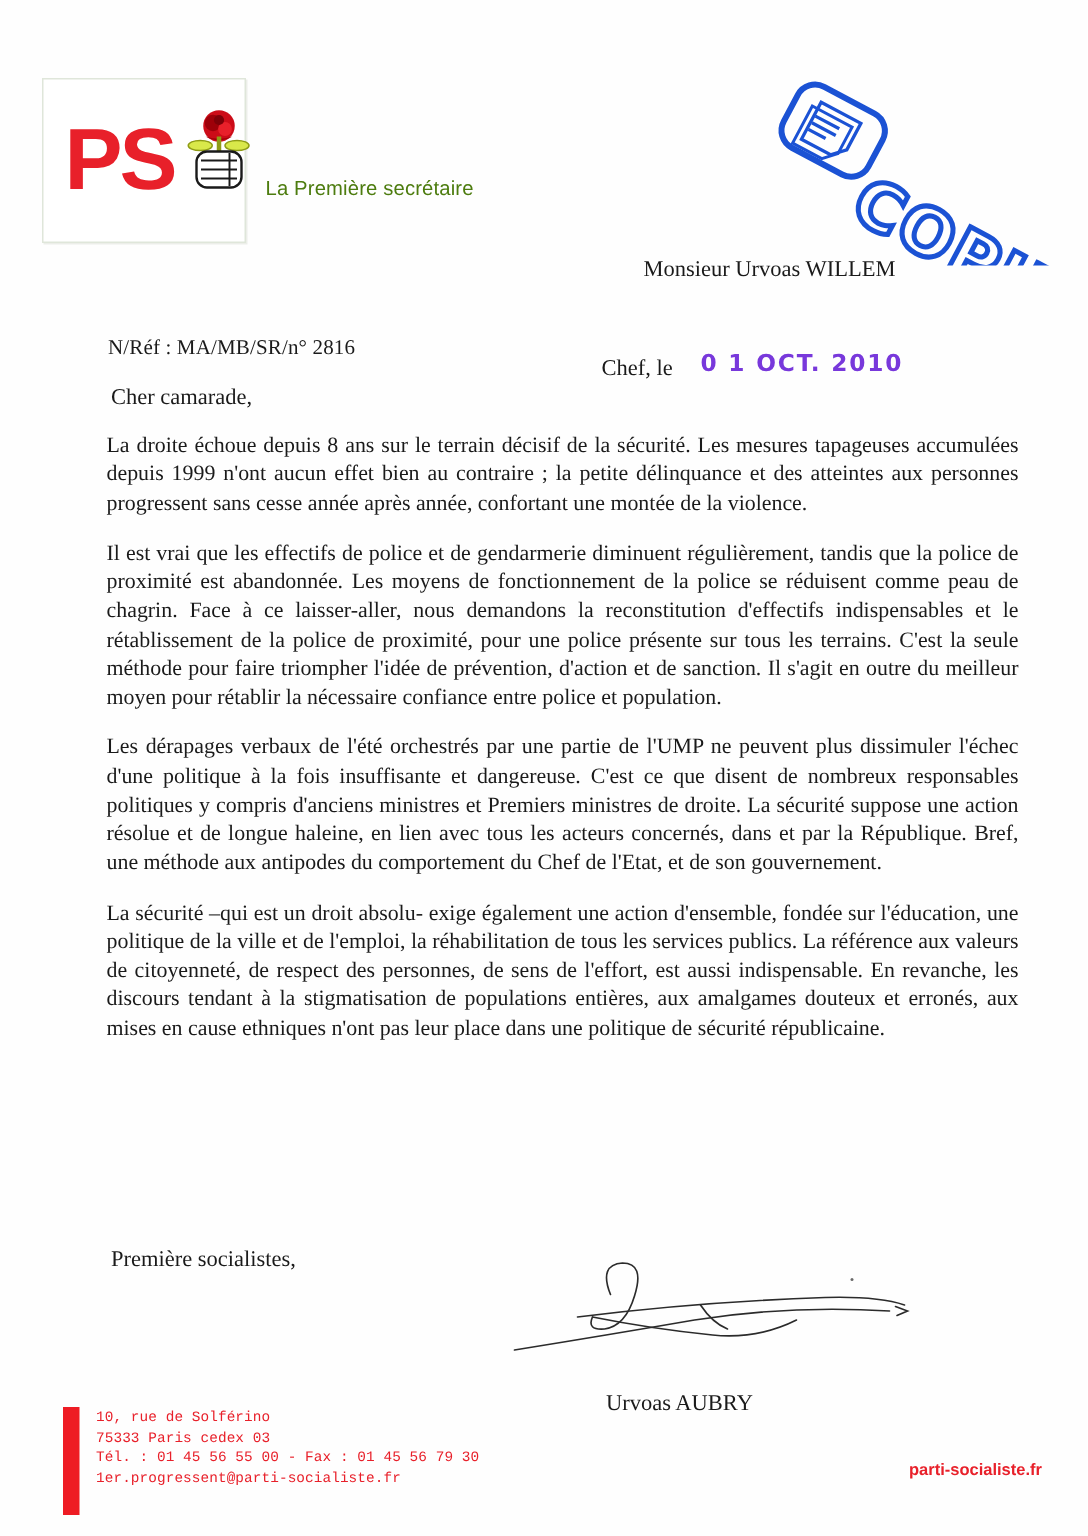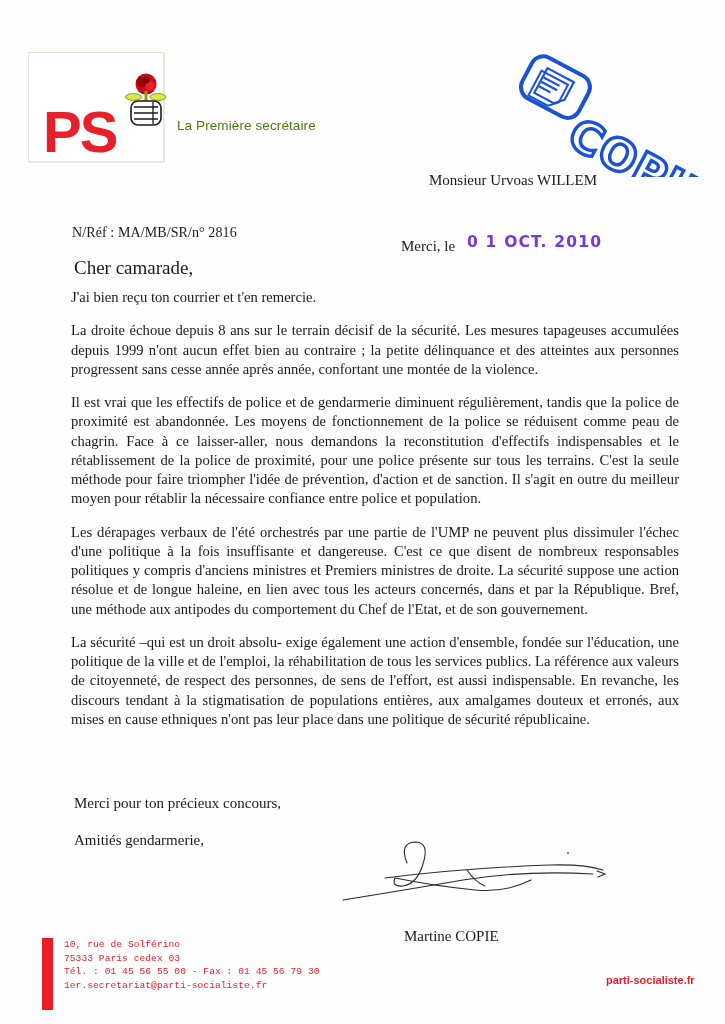--- a/index.html
+++ b/index.html
@@ -19,21 +19,21 @@
 
   
   .logo-box{
     position:absolute;
     left:28px; top:52px;
     width:134px; height:108px;
     background:#ffffff;
     border:1px solid #dfe6da;
     box-shadow:1px 1px 0 #eceee9;
     display:flex;
-    align-items:flex-end;
+    align-items:center;
     justify-content:flex-start;
   }
   .logo-ps{
     font-family:"Liberation Sans", sans-serif;
     font-weight:bold;
     font-size:58px;
     color:#e8202a;
     letter-spacing:-2px;
     margin-left:14px;
     line-height:1;
@@ -85,21 +85,21 @@
     font-size:15.5px;
     color:#6d28d9;
     letter-spacing:1.2px;
     opacity:.92;
   }
 
   
   .salutation{
     position:absolute;
     left:74px; top:257px;
-    font-size:19px;
+    font-size:15px;
   }
   .body{
     position:absolute;
     left:71px; top:288px;
     width:608px;
   }
   .body p{
     margin:0 0 14px 0;
     font-size:14.6px;
     line-height:1.32;
@@ -188,52 +188,50 @@
         <path d="M38 24 h30 v20 l-8 8 h-22 z"></path>
         <path d="M34 29 h30 v20 l-8 8 h-22 z" stroke-width="2"></path>
         <path d="M39 34 h18 M39 39 h18 M39 44 h13"></path>
       </g>
     </g>
     <text x="68" y="92" transform="rotate(28 68 92)" font-family="DejaVu Sans, sans-serif" font-weight="bold" font-size="44" fill="none" stroke="#1b52d4" stroke-width="3.4" letter-spacing="1">COPIE</text>
   </svg>
 
   <div class="addressee">Monsieur Urvoas WILLEM</div>
   <div class="ref">N/Réf : MA/MB/SR/n° 2816</div>
-  <div class="paris-line">Merci, le</div>
+  <div class="paris-line">Chef, le</div>
   <div class="date-stamp">0 1 OCT. 2010</div>
 
   <div class="salutation">Cher camarade,</div>
 
   <div class="body">
-    <p>J'ai bien reçu ton courrier et t'en remercie.</p>
     <p>La droite échoue depuis 8 ans sur le terrain décisif de la sécurité. Les mesures tapageuses accumulées depuis 1999 n'ont aucun effet bien au contraire ; la petite délinquance et des atteintes aux personnes progressent sans cesse année après année, confortant une montée de la violence.</p>
     <p>Il est vrai que les effectifs de police et de gendarmerie diminuent régulièrement, tandis que la police de proximité est abandonnée. Les moyens de fonctionnement de la police se réduisent comme peau de chagrin.  Face à ce laisser-aller, nous demandons la reconstitution d'effectifs indispensables et le rétablissement de la police de proximité, pour une police présente sur tous les terrains. C'est la seule méthode pour faire triompher l'idée de prévention, d'action et de sanction. Il s'agit en outre du meilleur moyen pour rétablir la nécessaire confiance entre police et population.</p>
     <p>Les dérapages verbaux de l'été orchestrés par une partie de l'UMP ne peuvent plus dissimuler l'échec d'une politique à la fois insuffisante et dangereuse. C'est ce que disent de nombreux responsables politiques y compris d'anciens ministres et Premiers ministres de droite. La sécurité suppose une action résolue et de longue haleine, en lien avec tous les acteurs concernés, dans et par la République. Bref, une méthode aux antipodes du comportement du Chef de l'Etat, et de son gouvernement.</p>
     <p>La sécurité –qui est un droit absolu- exige également une action d'ensemble, fondée sur l'éducation, une politique de la ville et de l'emploi, la réhabilitation de tous les services publics. La référence aux valeurs de citoyenneté, de respect des personnes, de sens de l'effort, est aussi indispensable. En revanche, les discours tendant à la stigmatisation de populations entières, aux amalgames douteux et erronés, aux mises en cause ethniques n'ont pas leur place dans une politique de sécurité républicaine.</p>
   </div>
 
-  <div class="closing">Merci pour ton précieux concours,</div>
-  <div class="regards">Amitiés gendarmerie,</div>
+  <div class="regards">Première socialistes,</div>
 
   <svg class="signature" viewBox="0 0 300 72">
     <g fill="none" stroke="#2b2b2b" stroke-width="1.1" stroke-linecap="round">
       <path d="M8 62 Q70 52 128 42 Q190 32 258 36"></path>
       <path d="M50 40 Q130 30 215 27 Q250 26 268 32"></path>
       <path d="M72 25 Q64 5 80 4 Q95 4 88 26 Q82 46 68 48 Q56 49 60 40"></path>
       <path d="M60 40 Q100 48 140 52 Q170 55 196 42"></path>
       <path d="M132 32 Q140 44 150 48"></path>
       <path d="M262 33 l8 3 l-7 3"></path>
     </g>
     <circle cx="233" cy="15" r="1" fill="#6a6a6a"></circle>
   </svg>
 
-  <div class="signer">Martine COPIE</div>
+  <div class="signer">Urvoas AUBRY</div>
 
   <div class="footer-bar"></div>
   <div class="footer-addr">
     <div>10, rue de Solférino</div>
     <div>75333 Paris cedex 03</div>
     <div>Tél. : 01 45 56 55 00 - Fax : 01 45 56 79 30</div>
-    <div>1er.secretariat@parti-socialiste.fr</div>
+    <div>1er.progressent@parti-socialiste.fr</div>
   </div>
   <div class="footer-site">parti-socialiste.fr</div>
 
 </div>
 
 </body></html>

